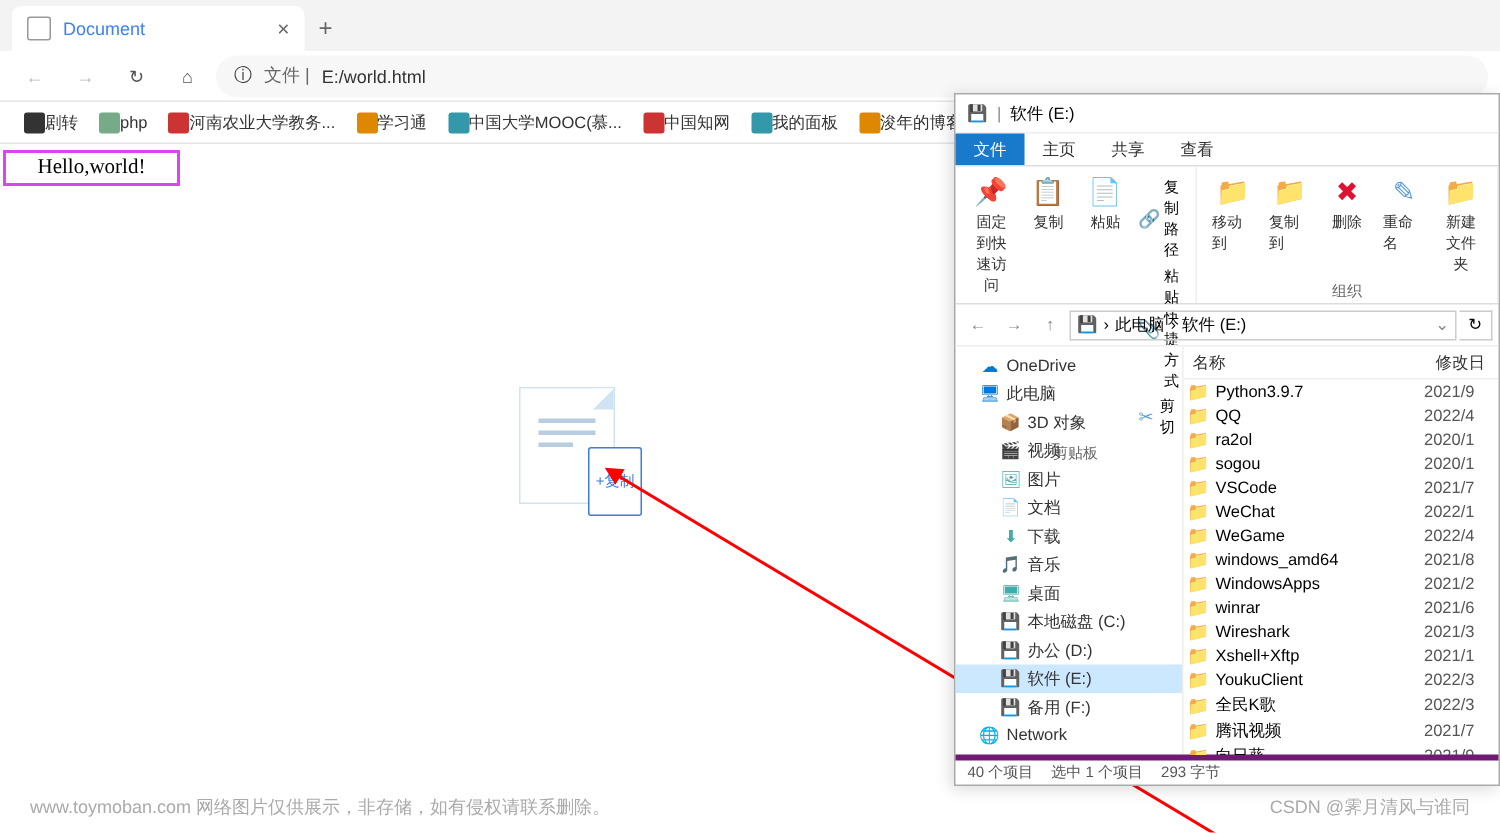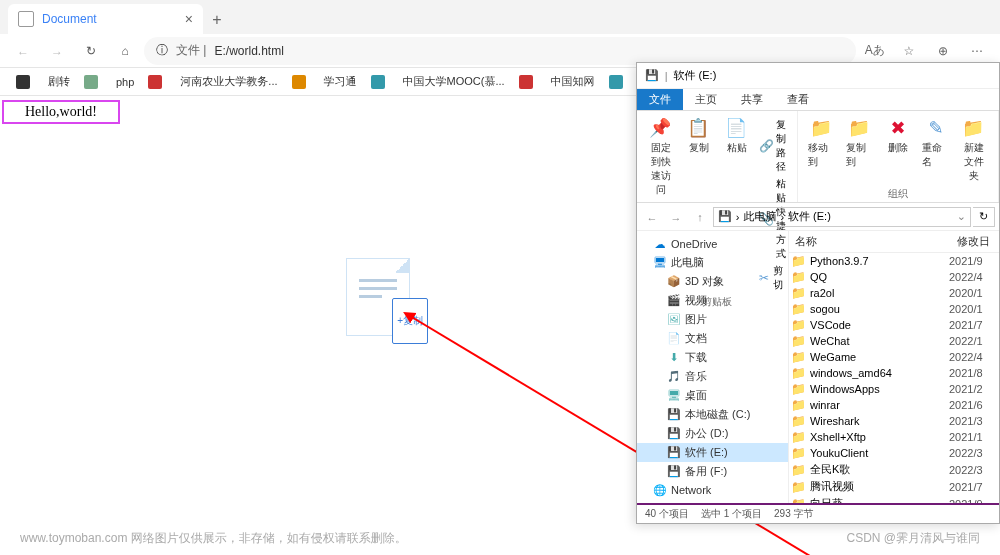--- a/index.html
+++ b/index.html
@@ -16,21 +16,21 @@
 .addr-bar { height: 34px; background: #fff; border-bottom: 1px solid #e5e5e5; display: flex; align-items: center; padding: 0 8px; gap: 4px; }
 .nav-btn { width: 30px; height: 30px; display: flex; align-items: center; justify-content: center; color: #555; border-radius: 4px; }
 .nav-btn.disabled { color: #bbb; }
 .url-box { flex: 1; height: 28px; background: #f7f7f7; border-radius: 14px; display: flex; align-items: center; padding: 0 12px; gap: 8px; font-size: 12px; color: #333; }
 .url-prefix { color: #666; }
 .url-text { color: #333; }
 .right-icons { display: flex; gap: 4px; }
 .ri { width: 30px; height: 30px; display: flex; align-items: center; justify-content: center; color: #666; }
 
 .bookmarks { height: 28px; background: #fff; border-bottom: 1px solid #e5e5e5; display: flex; align-items: center; padding: 0 10px; gap: 2px; overflow: hidden; }
-.bm { display: flex; align-items: center; gap: 18px; padding: 2px 6px; font-size: 11px; color: #333; white-space: nowrap; }
+.bm { display: flex; align-items: center; gap: 0; padding: 2px 6px; font-size: 11px; color: #333; white-space: nowrap; }
 .bm-ico { width: 14px; height: 14px; border-radius: 2px; display: inline-block; }
 
 
 .page { position: relative; background: #fff; height: 440px; }
 .hello { position: absolute; top: 4px; left: 2px; border: 2px solid #d946ef; padding: 2px 21px; font-size: 14px; font-family: serif; }
 
 .file-ghost { position: absolute; top: 162px; left: 336px; width: 84px; }
 .file-thumb { width: 64px; height: 78px; margin: 0 auto; border: 1px solid #cfe3f5; background: #fff; position: relative; }
 .file-thumb::before { content: ""; position: absolute; top: 0; right: 0; width: 14px; height: 14px; background: linear-gradient(135deg, #fff 50%, #cfe3f5 50%); }
 .file-lines { position: absolute; top: 20px; left: 12px; right: 12px; }
@@ -74,21 +74,21 @@
 .list-head { display: flex; border-bottom: 1px solid #eee; font-size: 11px; color: #333; }
 .list-head-col { padding: 3px 6px; }
 .col-name { flex: 1; }
 .col-date { width: 48px; }
 .list-rows { flex: 1; overflow-y: auto; }
 .list-row { display: flex; align-items: center; padding: 1px 2px; font-size: 11px; }
 .list-row .rn { flex: 1; display: flex; align-items: center; gap: 4px; overflow: hidden; }
 .list-row .rd { width: 48px; color: #555; }
 .folder-ico { color: #f8d06b; font-size: 12px; }
 
-.exp-status { height: 20px; border-top: 2px solid #701a75; display: flex; align-items: center; padding: 0 8px; gap: 12px; font-size: 10px; color: #555; }
+.exp-status { height: 20px; border-top: 4px solid #701a75; display: flex; align-items: center; padding: 0 8px; gap: 12px; font-size: 10px; color: #555; }
 
 
 .footer { position: absolute; bottom: 8px; left: 20px; right: 20px; display: flex; justify-content: space-between; font-size: 12px; color: #aaa; }
 </style>
 </head>
 <body>
 
 <div class="browser-tabs">
   <div class="tab">
     <span class="tab-icon"></span>
@@ -100,26 +100,20 @@
 
 <div class="addr-bar">
   <div class="nav-btn disabled">←</div>
   <div class="nav-btn disabled">→</div>
   <div class="nav-btn">↻</div>
   <div class="nav-btn">⌂</div>
   <div class="url-box">
     <span>ⓘ</span>
     <span class="url-prefix"><span>文件</span> |</span>
     <span class="url-text">E:/world.html</span>
-  </div>
-  <div class="right-icons">
-    <div class="ri">Aあ</div>
-    <div class="ri">☆</div>
-    <div class="ri">⊕</div>
-    <div class="ri">⋯</div>
   </div>
 </div>
 
 <div class="bookmarks" id="bookmarks">
     <div class="bm">
       <span class="bm-ico" style="background:#333"></span>
       <span>剧转</span>
     </div>
     <div class="bm">
       <span class="bm-ico" style="background:#7a8"></span>

